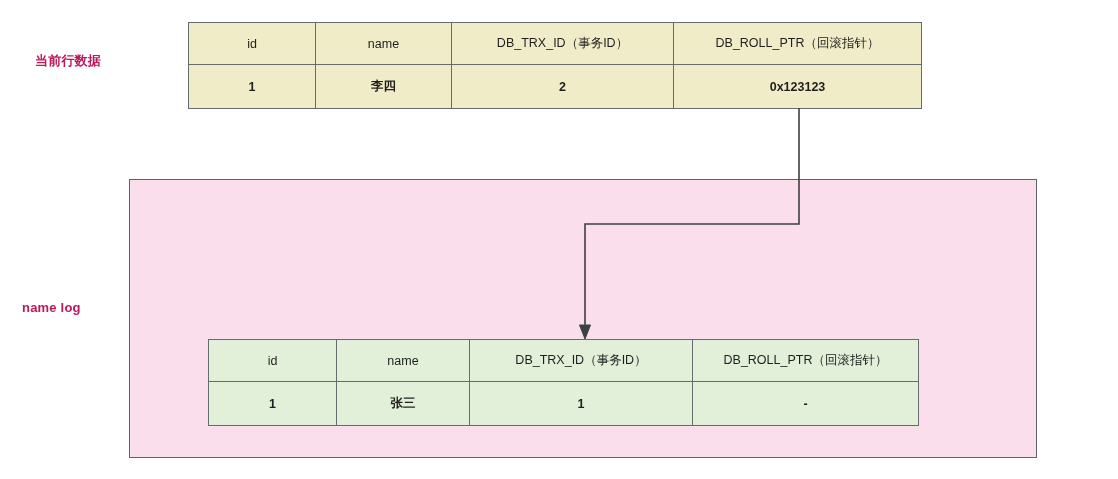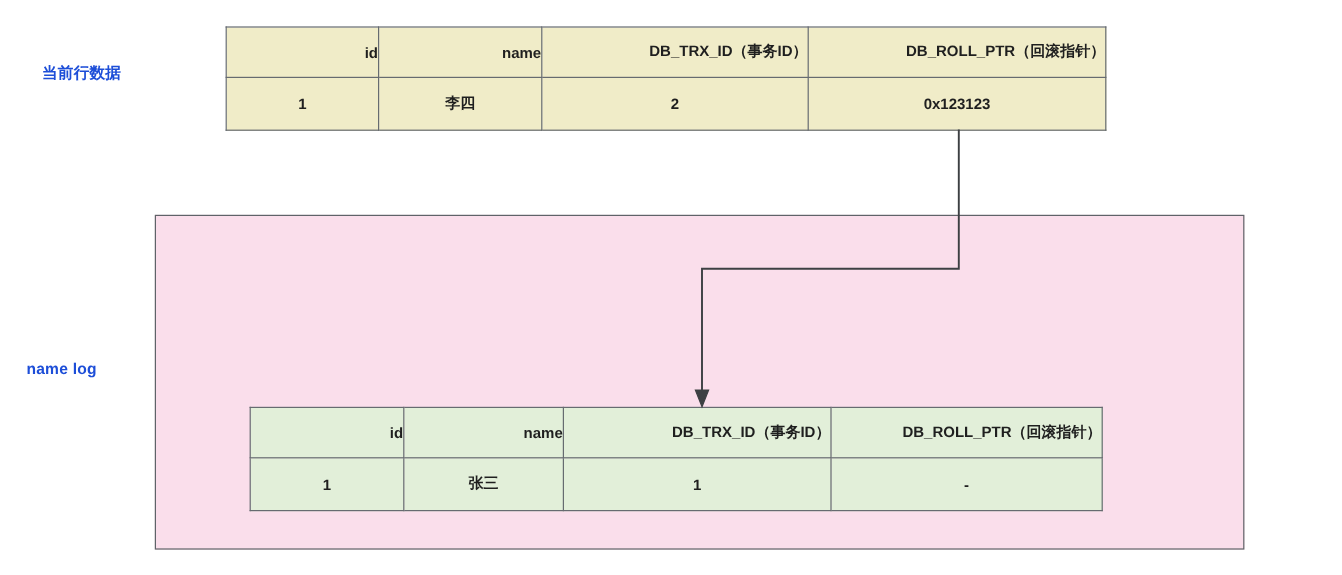--- a/index.html
+++ b/index.html
@@ -17,21 +17,21 @@
     height: 479px;
     background: #ffffff;
     overflow: hidden;
   }
 
   
   .side-label {
     position: absolute;
     font-size: 13px;
     font-weight: bold;
-    color: #1d4ed8;
+    color: #be185d;
     white-space: nowrap;
     letter-spacing: 0.2px;
   }
   #label-current-row { left: 35px; top: 52px; }
   #label-undo-log    { left: 22px; top: 300px; }
 
   
   #undo-log-box {
     position: absolute;
     left: 129px;
@@ -52,23 +52,22 @@
   }
   .data-table td {
     border: 1.4px solid #666b70;
     text-align: center;
     vertical-align: middle;
     font-size: 12.5px;
     padding: 0;
     box-sizing: border-box;
   }
   .data-table .hdr-cell {
-    font-weight: bold;
+    font-weight: normal;
     height: 42px;
-    text-align: right;
   }
   .data-table .body-cell {
     font-weight: bold;
     height: 44px;
   }
 
   
   #current-row-table {
     left: 188px;
     top: 22px;

